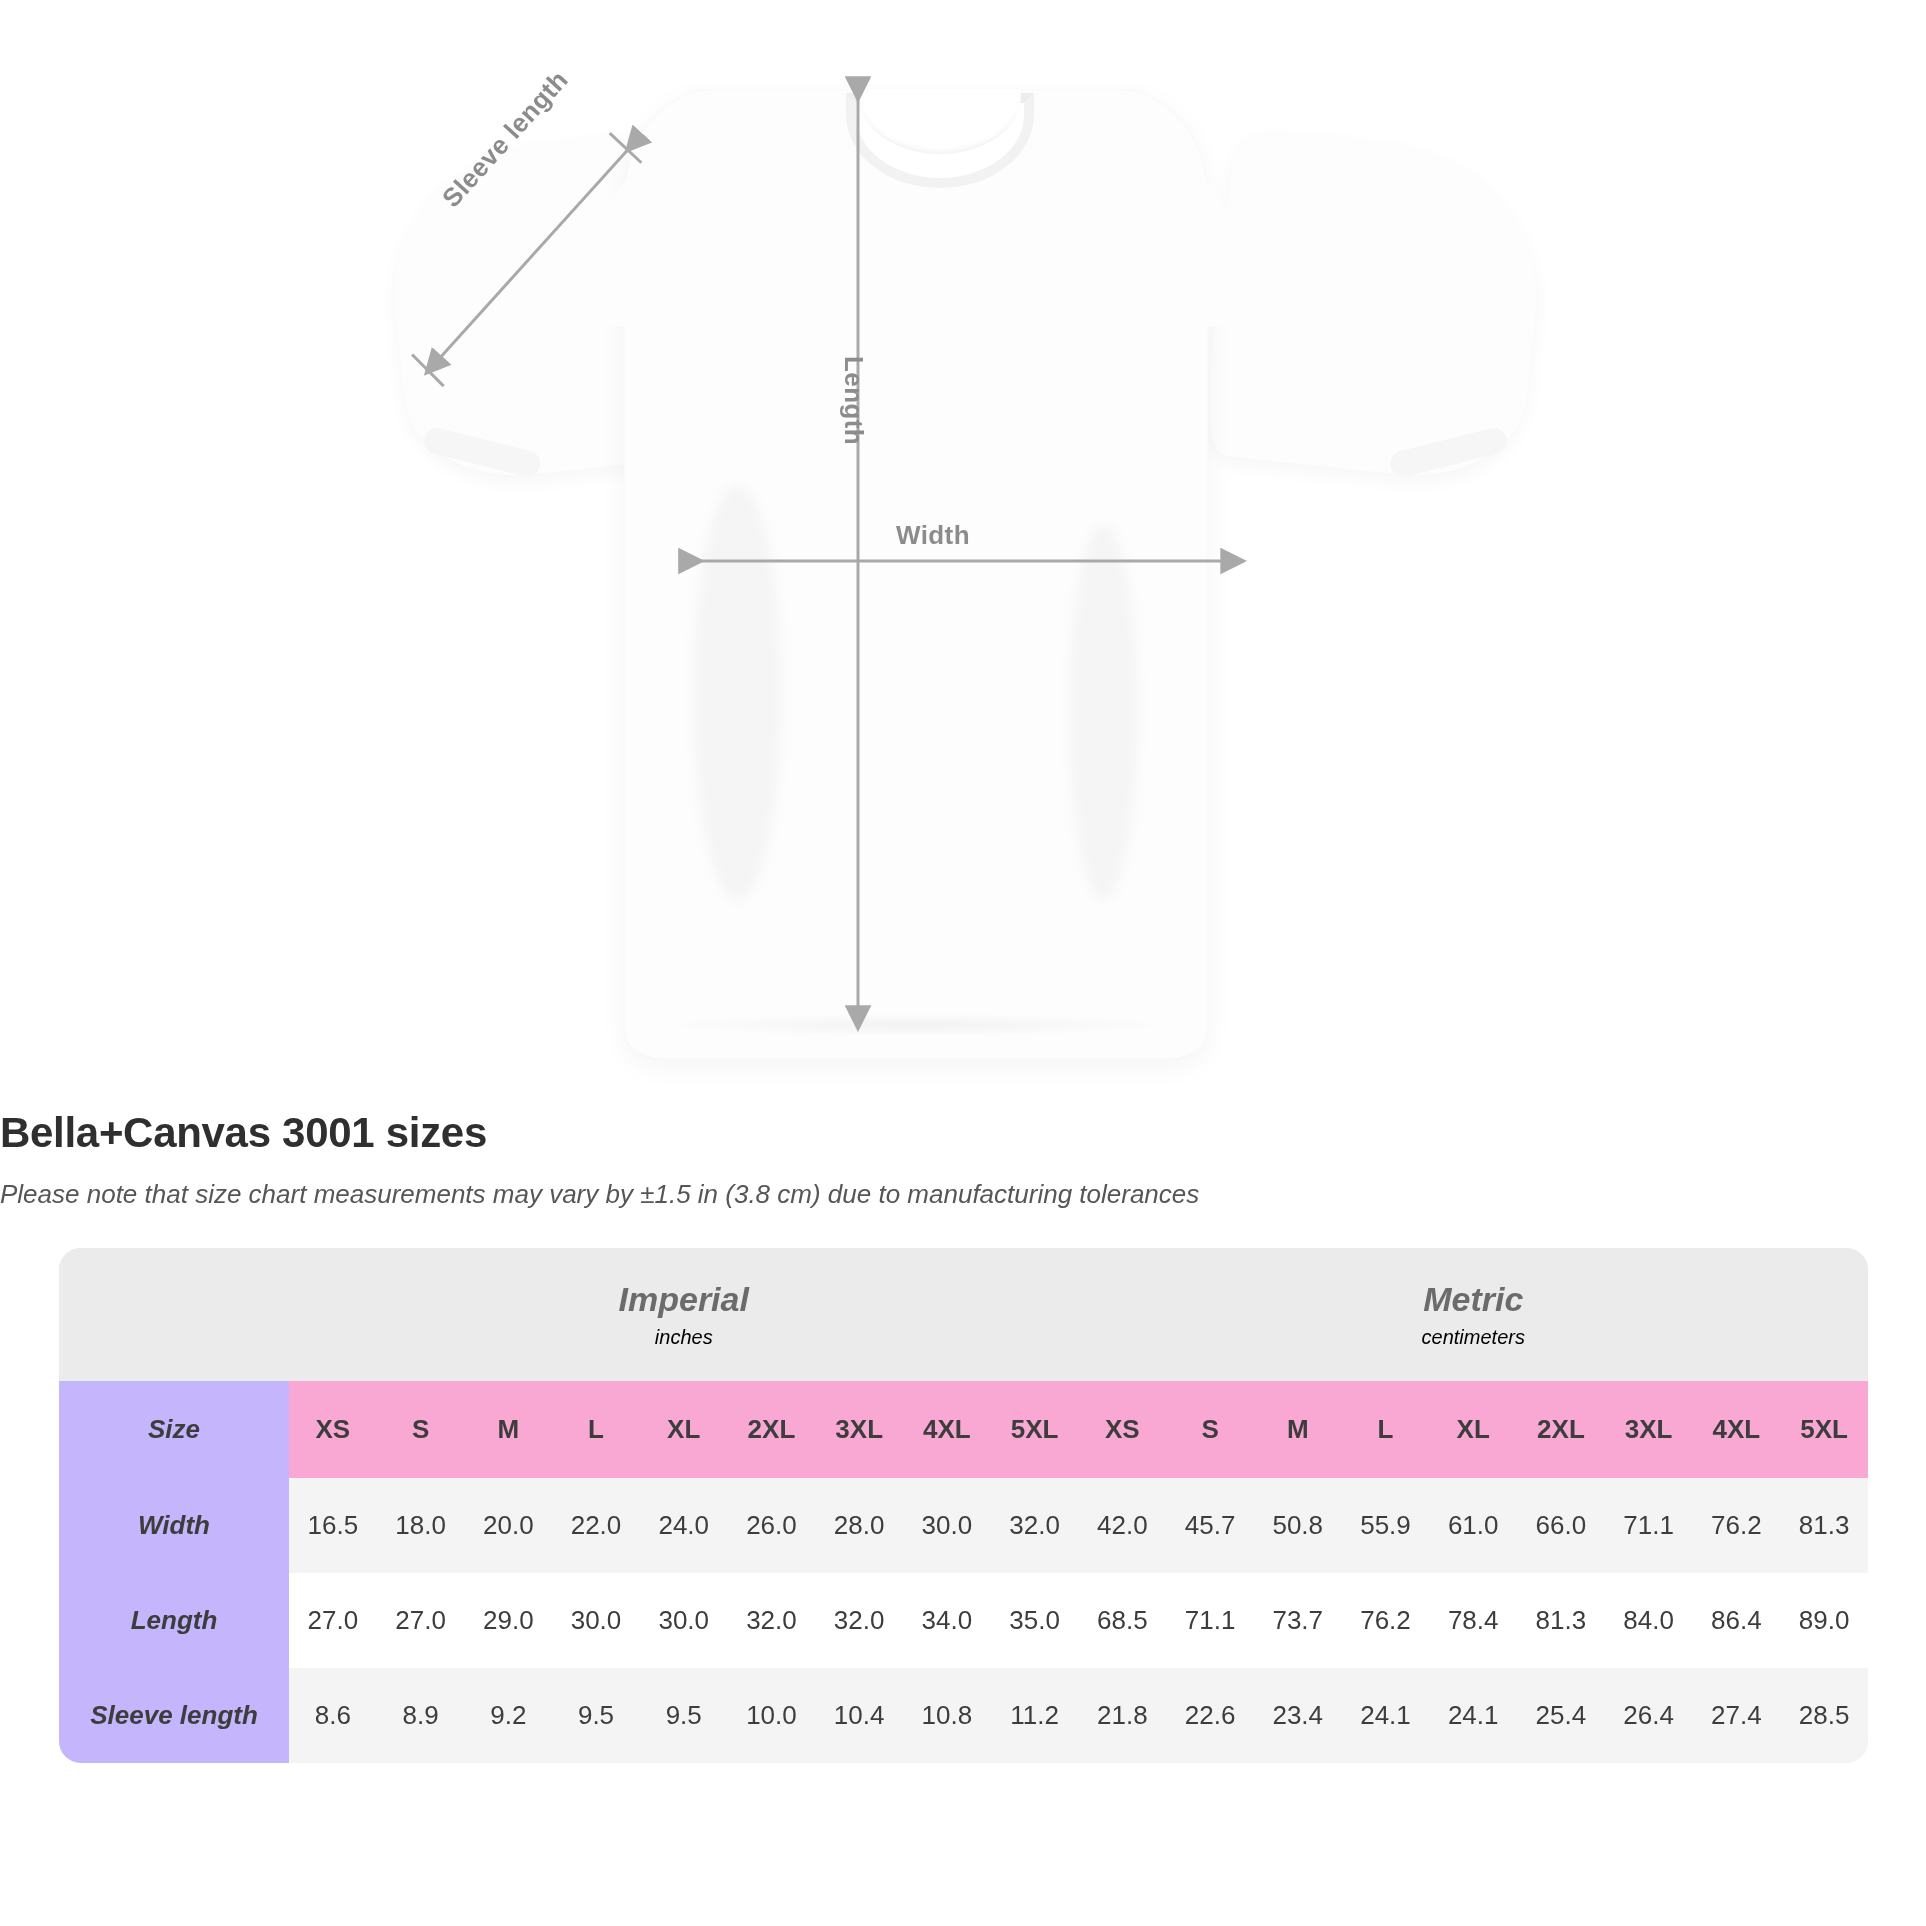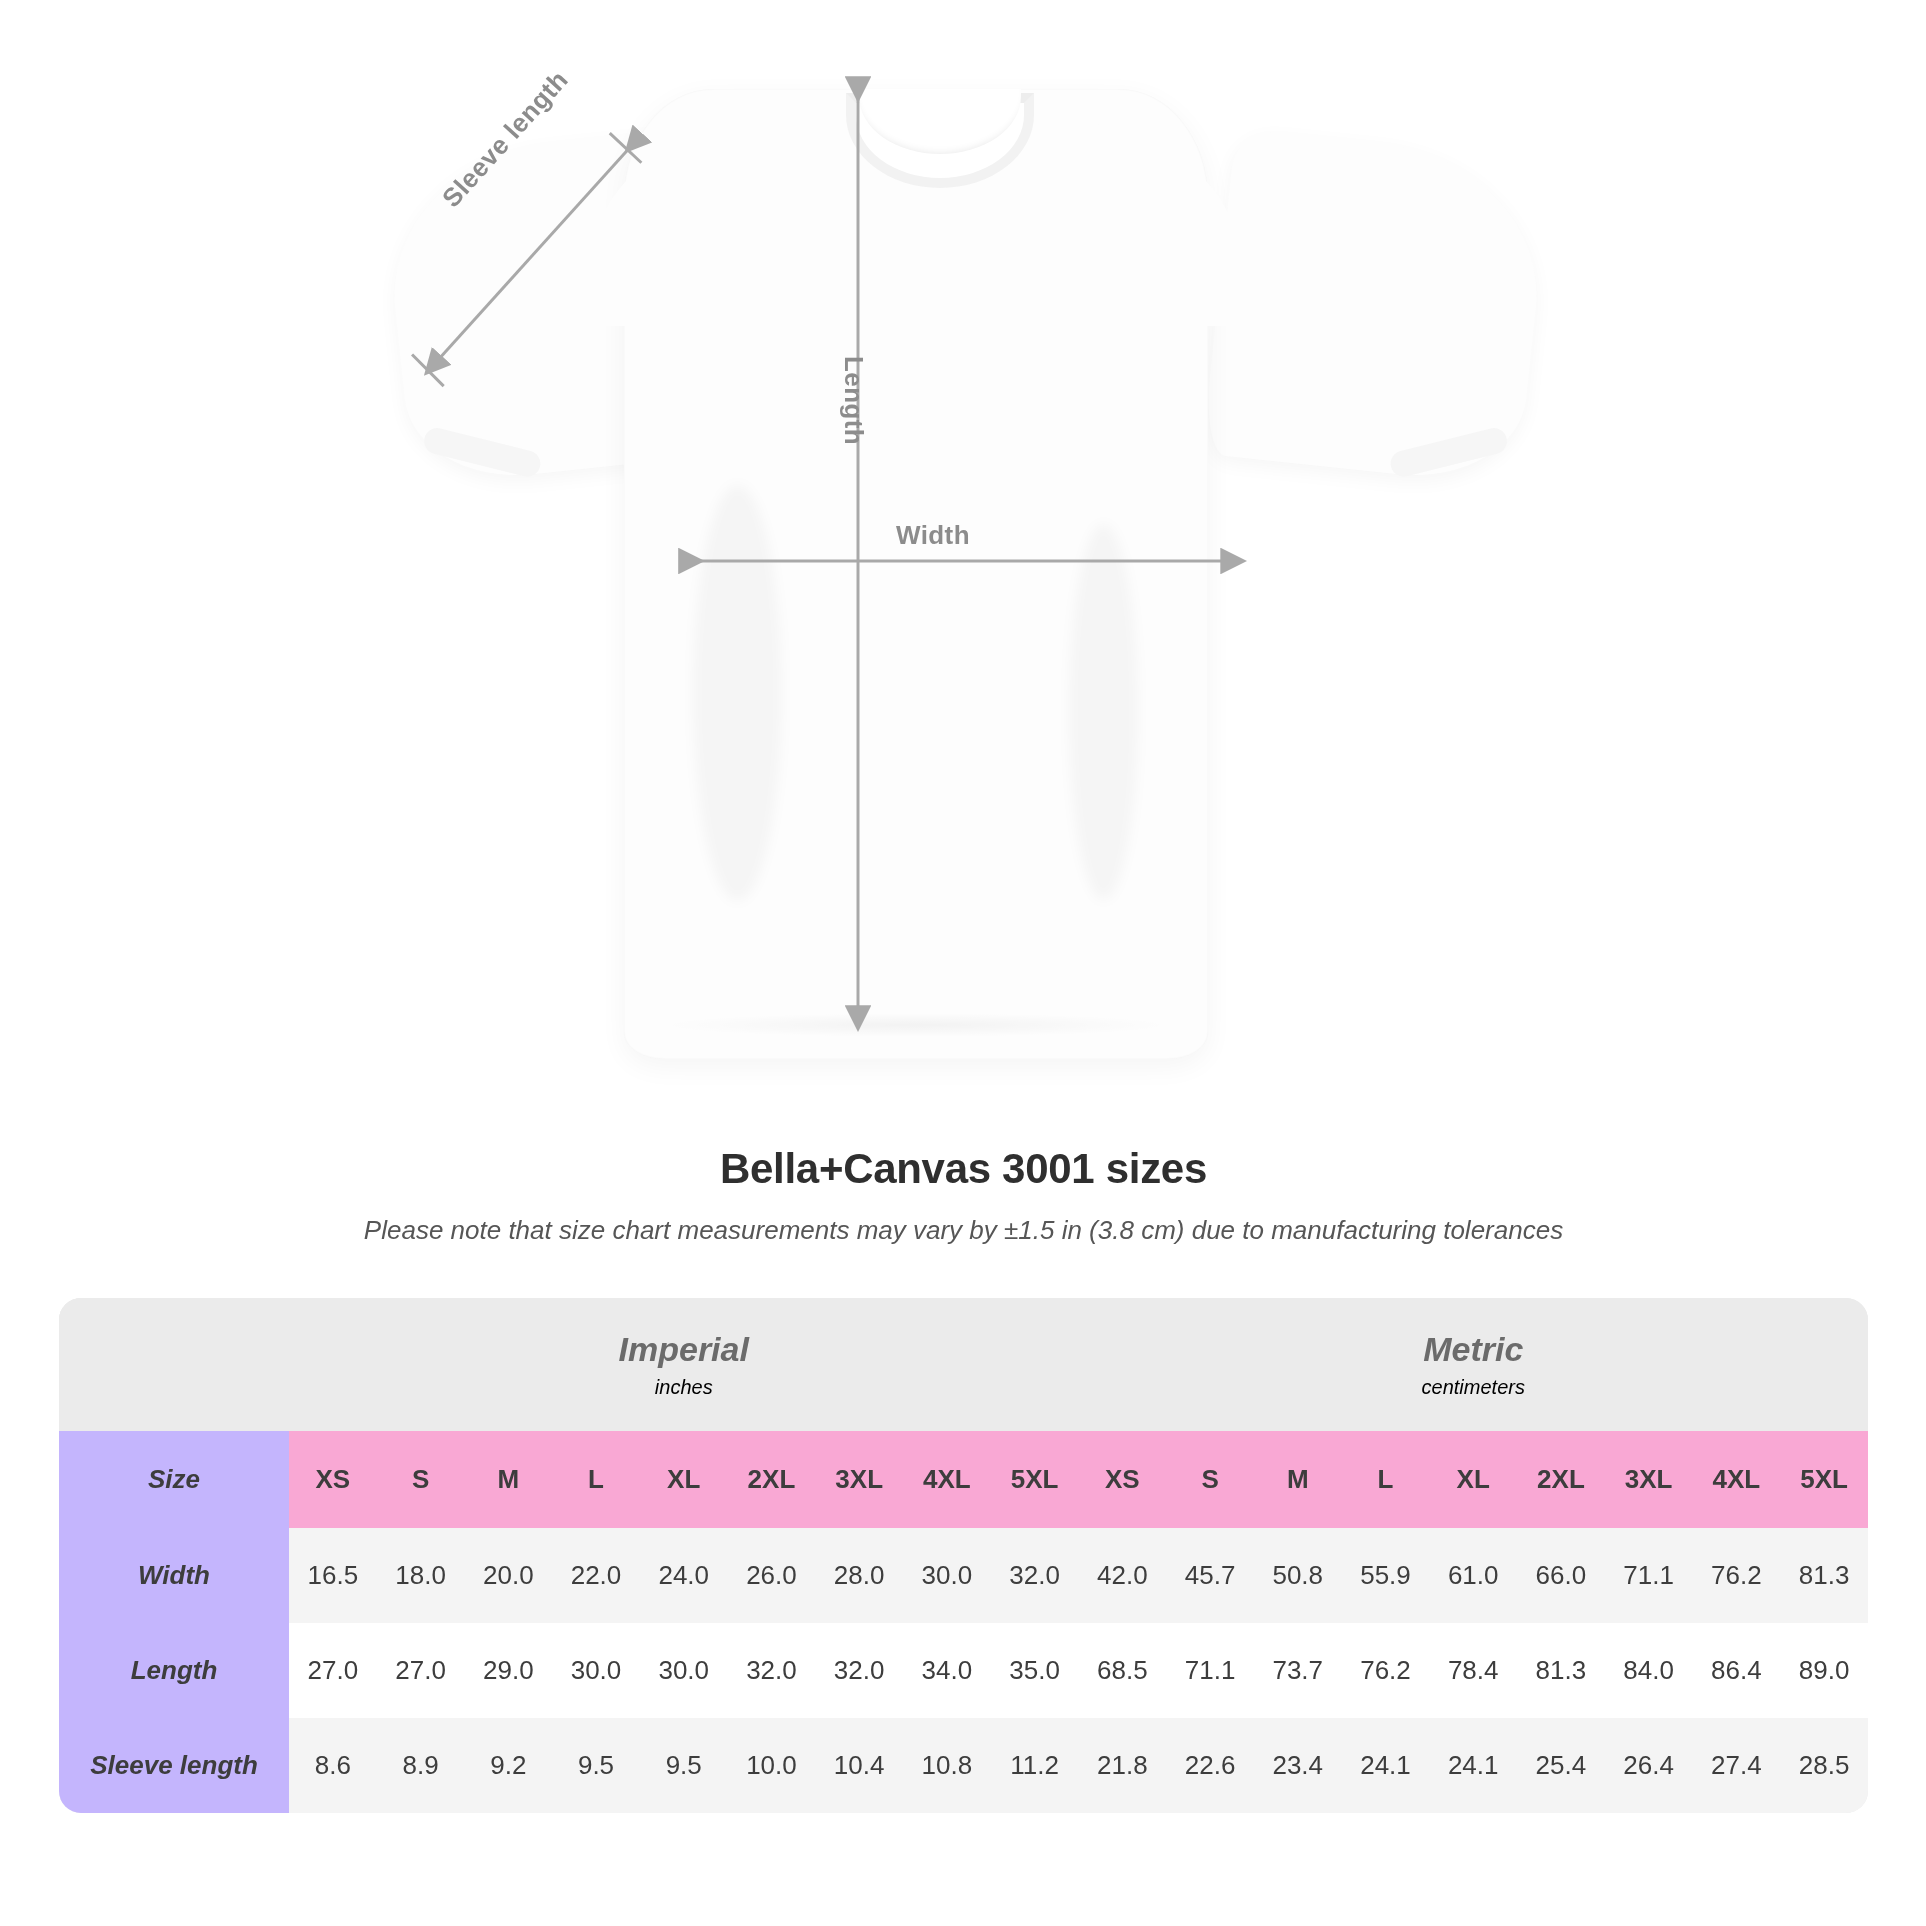--- a/index.html
+++ b/index.html
@@ -126,39 +126,38 @@
     color: #8c8c8c;
     font-weight: bold;
     font-size: 26px;
     letter-spacing: 0.4px;
     white-space: nowrap;
   }
   .arrow-svg { position: absolute; overflow: visible; }
 
   
   .title-block {
-    text-align: center;
-    margin-top: 36px;
+    text-align: left;
   }
   .chart-title {
     font-size: 42px;
     font-weight: bold;
     color: #2f2f2f;
     letter-spacing: -0.3px;
   }
   .chart-note {
     margin-top: 22px;
     font-size: 26px;
     font-style: italic;
     color: #565656;
   }
 
   
   .table-wrap {
-    margin: 52px 59px 0 59px;
+    margin: 38px 59px 0 59px;
     background: #ebebeb;
     border-radius: 22px;
     overflow: hidden;
   }
   table.size-table {
     border-collapse: collapse;
     width: 100%;
     table-layout: fixed;
   }
   table.size-table td, table.size-table th {

